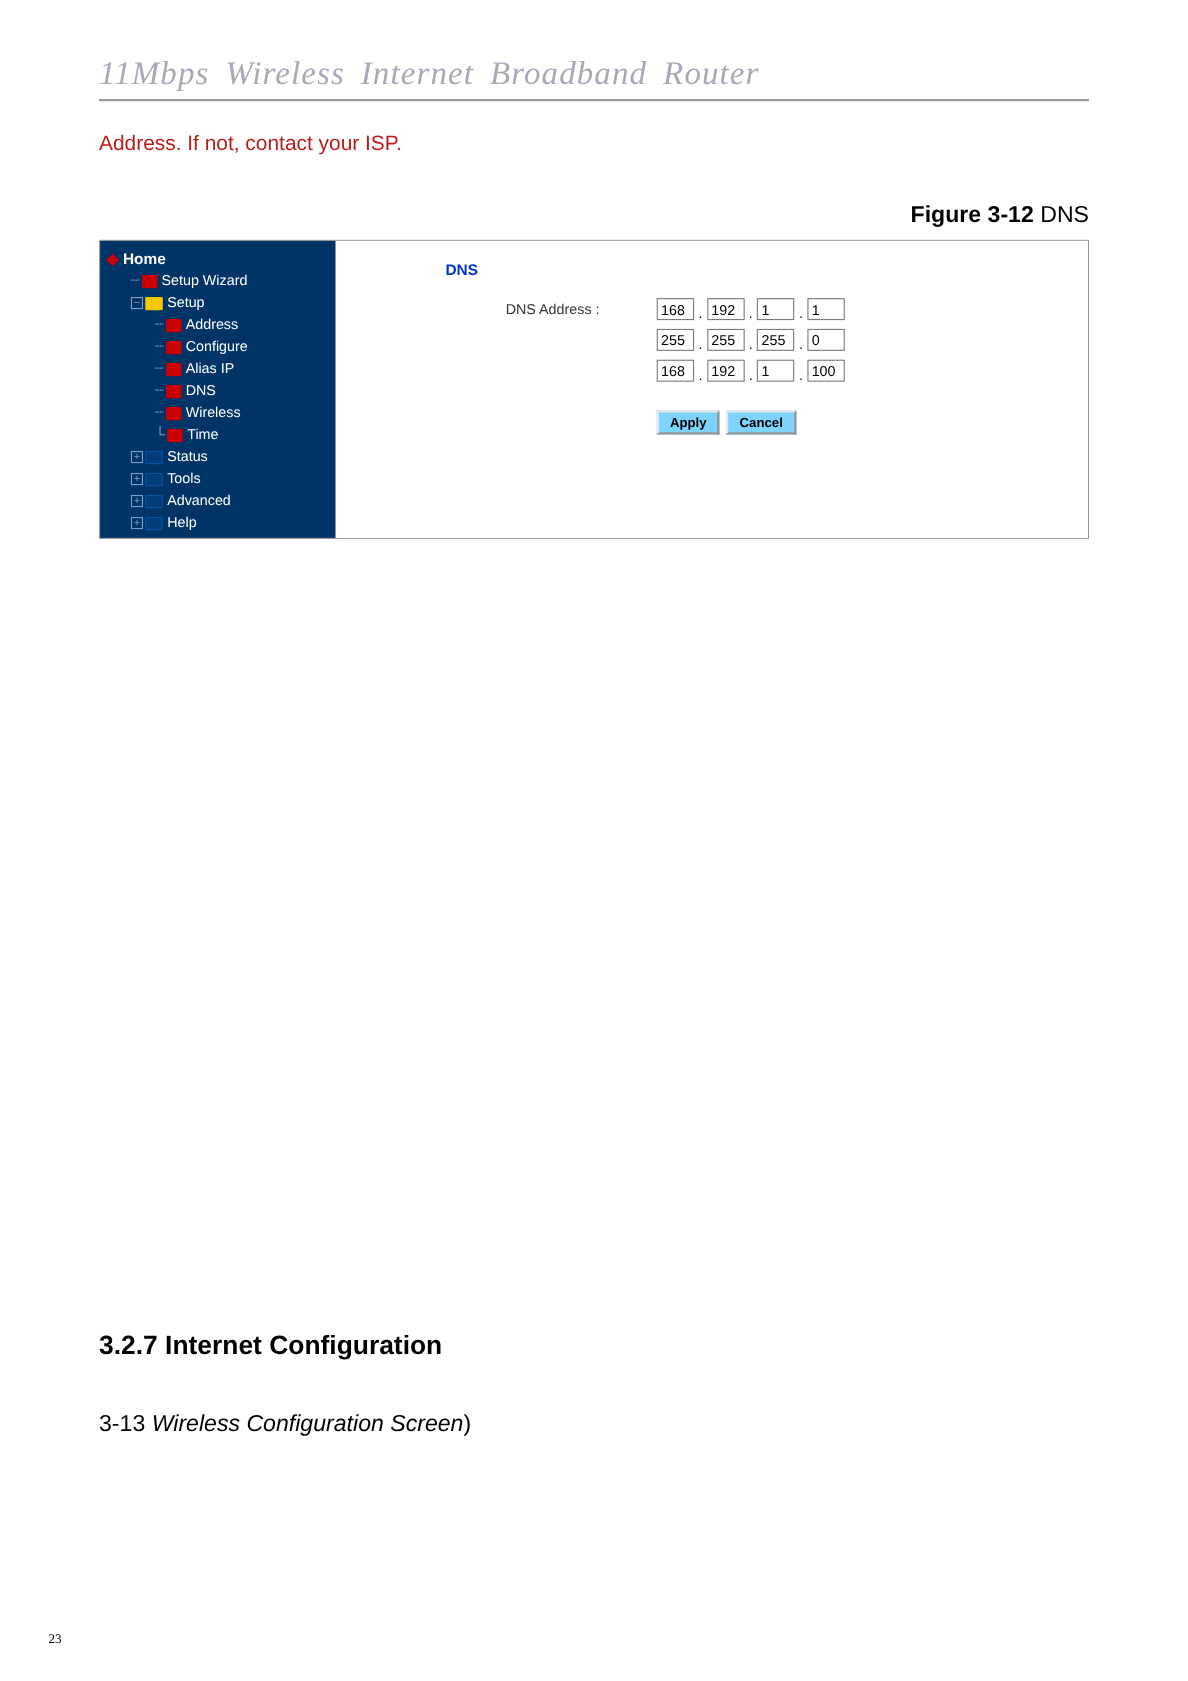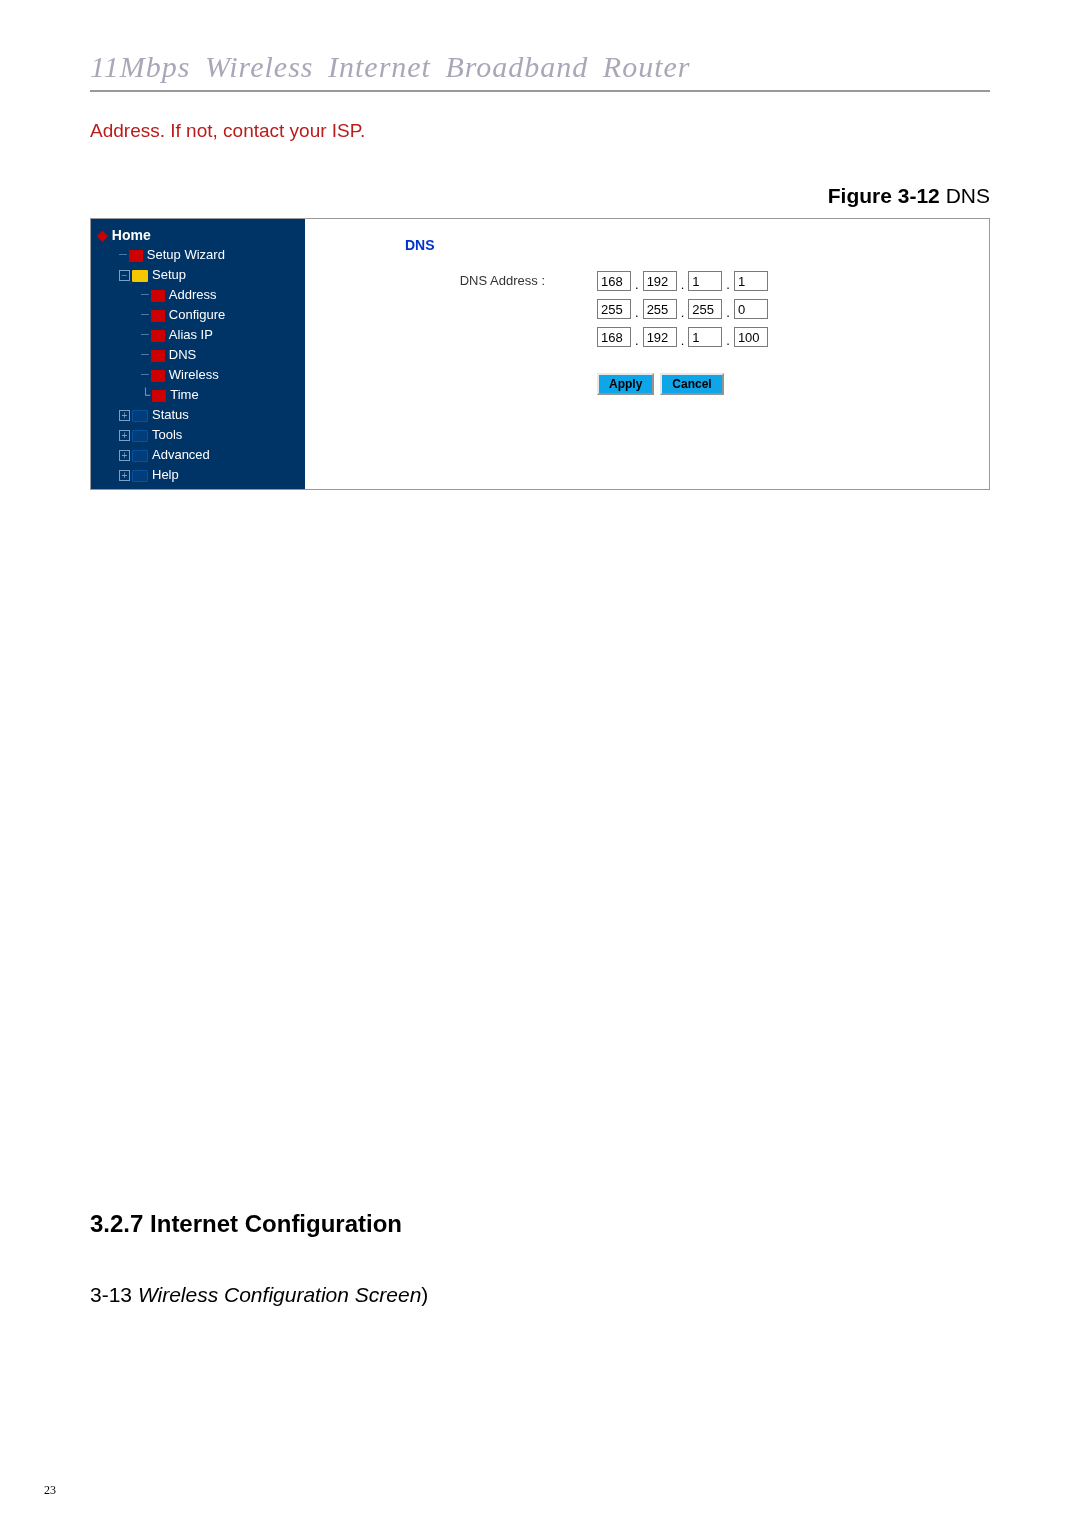--- a/index.html
+++ b/index.html
@@ -142,21 +142,21 @@
     height: 20px;
     border: 1px solid #7a7a7a;
     font-size: 13px;
     padding: 1px 3px;
     background: #fff;
     color: #000;
   }
   .dot { font-size: 13px; padding: 0 1px; position: relative; top: 3px; }
   .btn-row { margin-top: 18px; display:flex; gap:6px; }
   .btn {
-    background: #0ea5e9;
+    background: #7dd3fc;
     border: 2px outset #e8e8e8;
     font-size: 12px;
     font-weight: bold;
     padding: 2px 10px;
     cursor: pointer;
   }
   .section-heading {
     font-size: 24px;
     font-weight: bold;
     margin-top: 720px;

